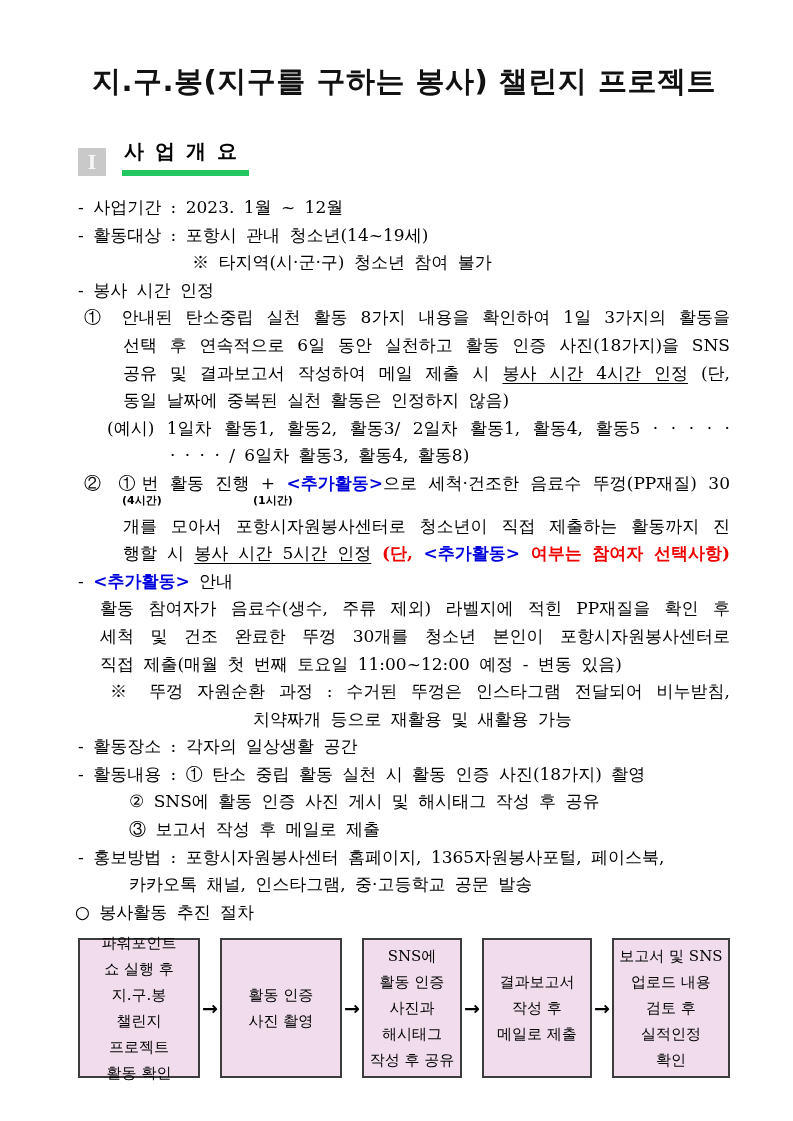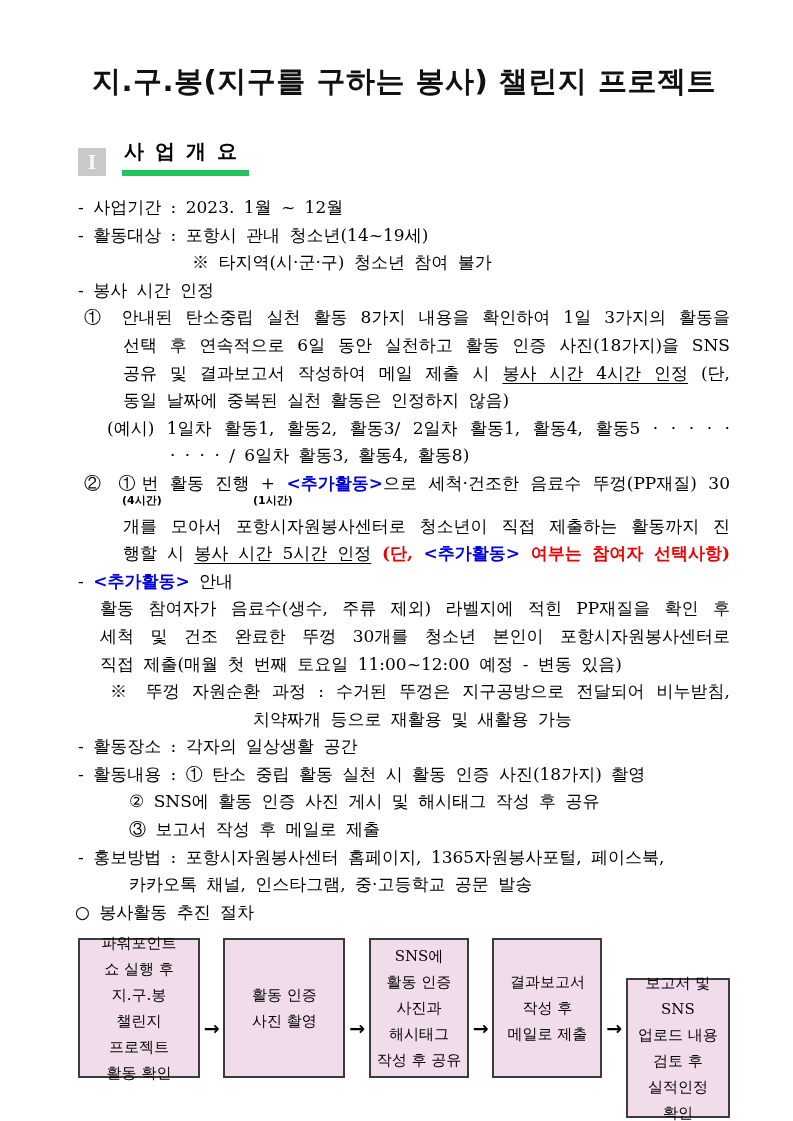--- a/index.html
+++ b/index.html
@@ -54,21 +54,21 @@
     background:#f0dcea;border:2px solid #3c3c3c;
     display:flex;flex-direction:column;justify-content:center;
     text-align:center;font-size:15px;line-height:26px;
     white-space:pre-line;height:140px;box-sizing:border-box;
     padding:4px 2px;
   }
   .fb1{width:122px;}
   .fb2{width:122px;}
   .fb3{width:100px;}
   .fb4{width:110px;}
-  .fb5{width:104px;margin-top:40px;}
+  .fb5{width:118px;}
   .flow-arrow{
     align-self:center;font-size:19px;font-weight:bold;color:#000;
     font-family:"DejaVu Sans",sans-serif;flex:0 0 auto;
   }
 </style>
 </head>
 <body>
 
 <div class="page">
 
@@ -96,21 +96,21 @@
     <span class="time4">(4시간)</span>
     <span class="time1">(1시간)</span>
   </div>
   <div class="line j ind2">개를 모아서 포항시자원봉사센터로 청소년이 직접 제출하는 활동까지 진</div>
   <div class="line j ind2"><span>행할 시 </span><span class="u">봉사 시간 5시간 인정</span><span class="red"> (단, </span><span class="blue">&lt;추가활동&gt;</span><span class="red"> 여부는 참여자 선택사항)</span></div>
 
   <div class="line ind0"><span>- </span><span class="blue">&lt;추가활동&gt;</span><span> 안내</span></div>
   <div class="line j ind3">활동 참여자가 음료수(생수, 주류 제외) 라벨지에 적힌 PP재질을 확인 후</div>
   <div class="line j ind3">세척 및 건조 완료한 뚜껑 30개를 청소년 본인이 포항시자원봉사센터로</div>
   <div class="line ind3">직접 제출(매월 첫 번째 토요일 11:00~12:00 예정 - 변동 있음)</div>
-  <div class="line j indnote2">※ 뚜껑 자원순환 과정 : 수거된 뚜껑은 지구공방으로 전달되어 비누받침,</div>
+  <div class="line j indnote2">※ 뚜껑 자원순환 과정 : 수거된 뚜껑은 인스타그램 전달되어 비누받침,</div>
   <div class="line indnote3">치약짜개 등으로 재활용 및 새활용 가능</div>
 
   <div class="line ind0">- 활동장소 : 각자의 일상생활 공간</div>
   <div class="line ind0">- 활동내용 : ① 탄소 중립 활동 실천 시 활동 인증 사진(18가지) 촬영</div>
   <div class="line indsub">② SNS에 활동 인증 사진 게시 및 해시태그 작성 후 공유</div>
   <div class="line indsub">③ 보고서 작성 후 메일로 제출</div>
   <div class="line ind0">- 홍보방법 : 포항시자원봉사센터 홈페이지, 1365자원봉사포털, 페이스북,</div>
   <div class="line indsub">카카오톡 채널, 인스타그램, 중·고등학교 공문 발송</div>
 
   <div class="line" style="margin-left:-3px;">○ 봉사활동 추진 절차</div>

